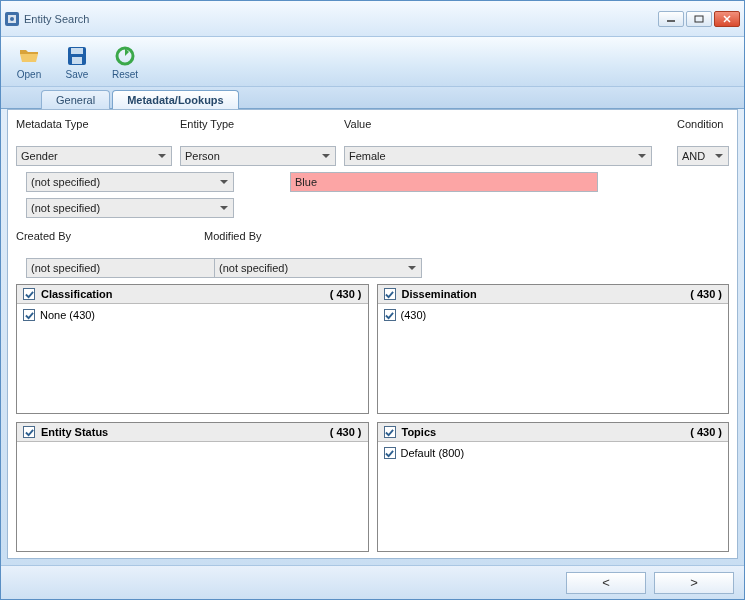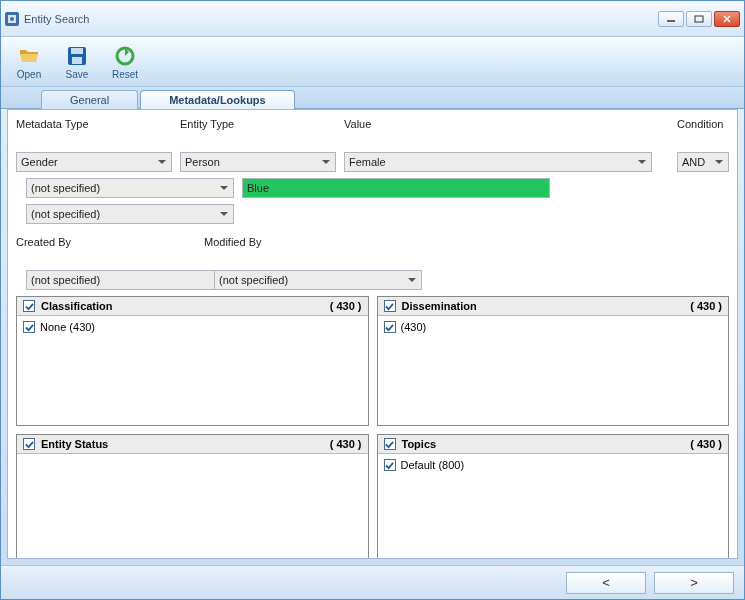--- a/index.html
+++ b/index.html
@@ -81,21 +81,21 @@
   
   .tabstrip {
     height: 22px;
     display: flex;
     align-items: flex-end;
     padding: 0 0 0 40px;
     background: linear-gradient(#cfe2f5, #bed6ee);
     border-bottom: 1px solid #7ba5cd;
   }
   .tab {
-    padding: 3px 28px;
+    padding: 3px 14px;
     font-size: 11px;
     color: #2d4e6f;
     border: 1px solid #8fb2d4;
     border-bottom: none;
     background: linear-gradient(#e9f2fb, #d2e4f6);
     margin-right: 2px;
     border-radius: 4px 4px 0 0;
     cursor: pointer;
     position: relative;
     top: 1px;
@@ -113,21 +113,21 @@
     background: #fff;
     margin: 0 6px 6px 6px;
     border: 1px solid #9db9d5;
     padding: 8px 8px 8px 8px;
     display: flex;
     flex-direction: column;
     gap: 6px;
     overflow: auto;
   }
   .row { display: flex; gap: 8px; align-items: flex-start; }
-  .col { display: flex; flex-direction: column; gap: 20px; }
+  .col { display: flex; flex-direction: column; gap: 14px; }
   .lbl-top { font-size: 11px; color: #222; margin-bottom: 2px; }
   .select, .textin {
     height: 20px;
     border: 1px solid #aeb7c1;
     background: #ececec;
     font-size: 11px;
     padding: 0 18px 0 4px;
     position: relative;
     display: flex;
     align-items: center;
@@ -138,22 +138,23 @@
     content: "";
     position: absolute;
     right: 5px; top: 50%;
     width: 0; height: 0;
     border-left: 4px solid transparent;
     border-right: 4px solid transparent;
     border-top: 4px solid #555;
     transform: translateY(-50%);
   }
   .textin {
-    background: #22c55e;
+    background: #fca5a5;
     cursor: text;
+    margin-left: 48px;
   }
   .w-meta { width: 156px; }
   .w-entity { width: 156px; }
   .w-value { width: 308px; }
   .w-value-text { width: 308px; }
   .w-cond { width: 52px; }
   .w-mod { width: 208px; margin-left: 10px; }
   
   .groups { display: grid; grid-template-columns: 1fr 1fr; gap: 8px; flex:1; min-height:0; }
   .group {

